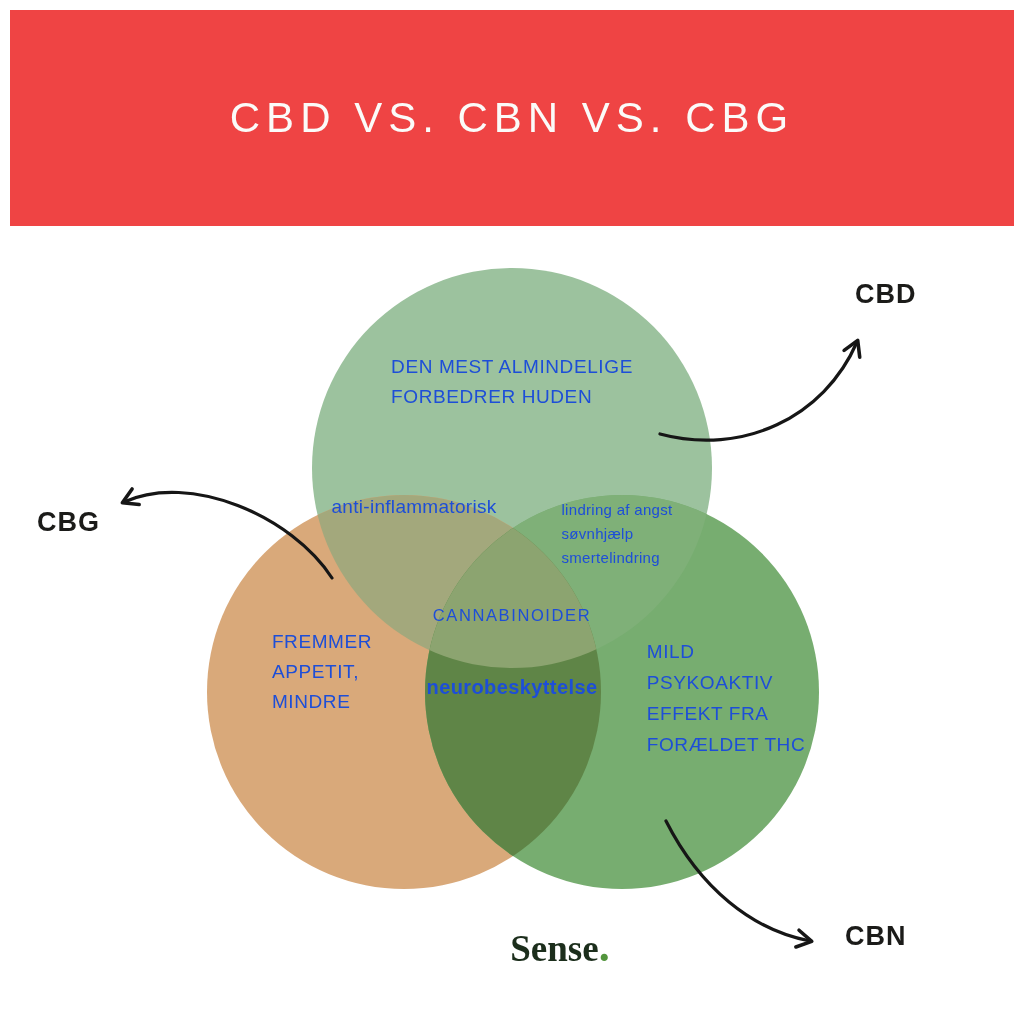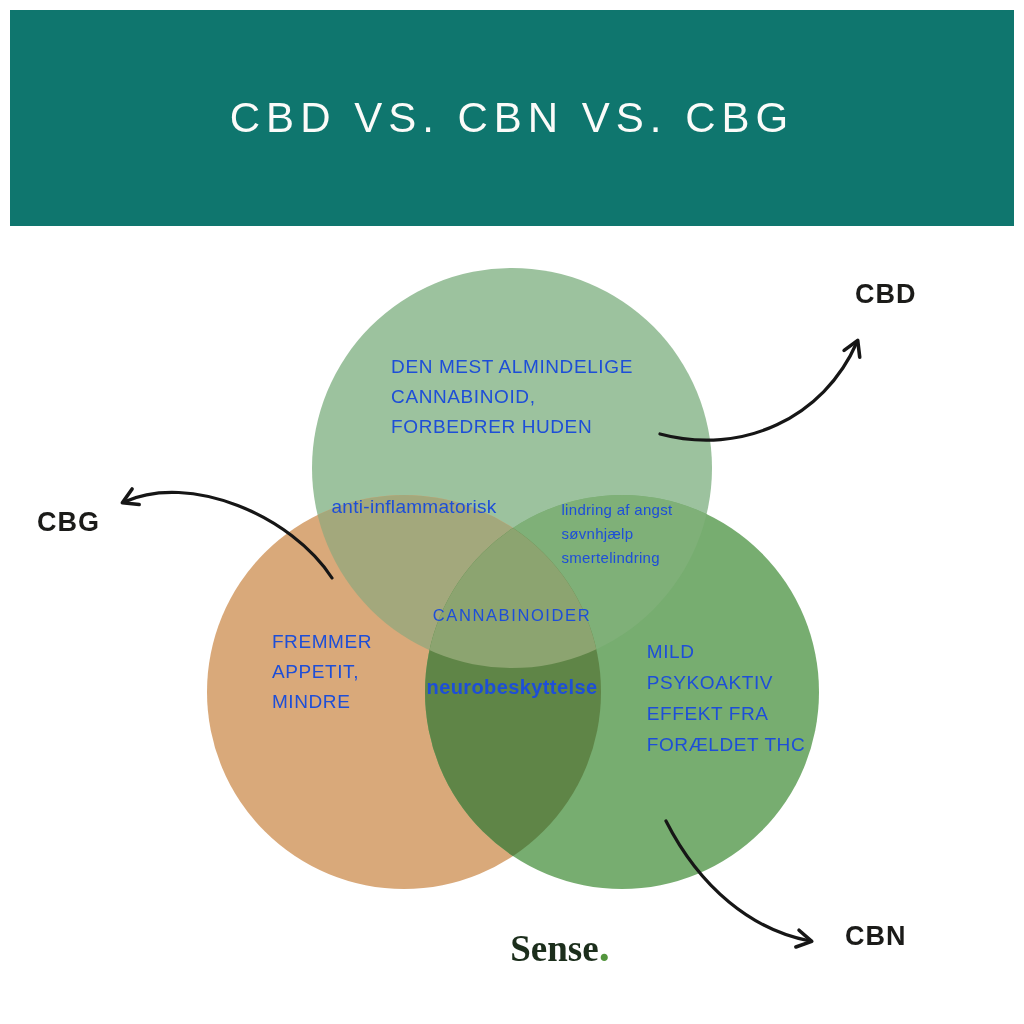--- a/index.html
+++ b/index.html
@@ -8,21 +8,21 @@
   body {
     background:#ffffff;
     font-family:"Liberation Sans", sans-serif;
     overflow:hidden;
   }
   .canvas { position:relative; width:1024px; height:1024px; background:#ffffff; overflow:hidden; }
 
   
   .header {
     position:absolute; left:10px; top:10px; right:10px; height:216px;
-    background:#0f766e;
+    background:#ef4444;
     display:flex; align-items:center; justify-content:center;
   }
   .header h1 {
     color:#fbfbf9; font-size:42px; font-weight:500; letter-spacing:6px;
     text-align:center; white-space:nowrap;
   }
 
   
   .venn-svg { position:absolute; left:0; top:0; width:1024px; height:1024px; }
 
@@ -103,21 +103,20 @@
 
     <g fill="none" stroke-width="3.2" stroke-linecap="round">
       <path d="M660,434 C742,456 824,418 857,342" marker-end="url(#ah)" stroke="#161616"></path>
       <path d="M332,578 C292,516 190,472 124,502" marker-end="url(#ah)" stroke="#161616"></path>
       <path d="M666,821 C700,888 752,930 810,941" marker-end="url(#ah)" stroke="#161616"></path>
     </g>
   </svg>
 
   <div class="txt cbd-txt">
     <div>DEN MEST ALMINDELIGE</div>
-    <div>CANNABINOID,</div>
     <div>FORBEDRER HUDEN</div>
   </div>
 
   <div class="txt ov-ab">
     <div>anti-inflammatorisk</div>
   </div>
 
   <div class="txt ov-ac">
     <div>lindring af angst</div>
     <div>søvnhjælp</div>

